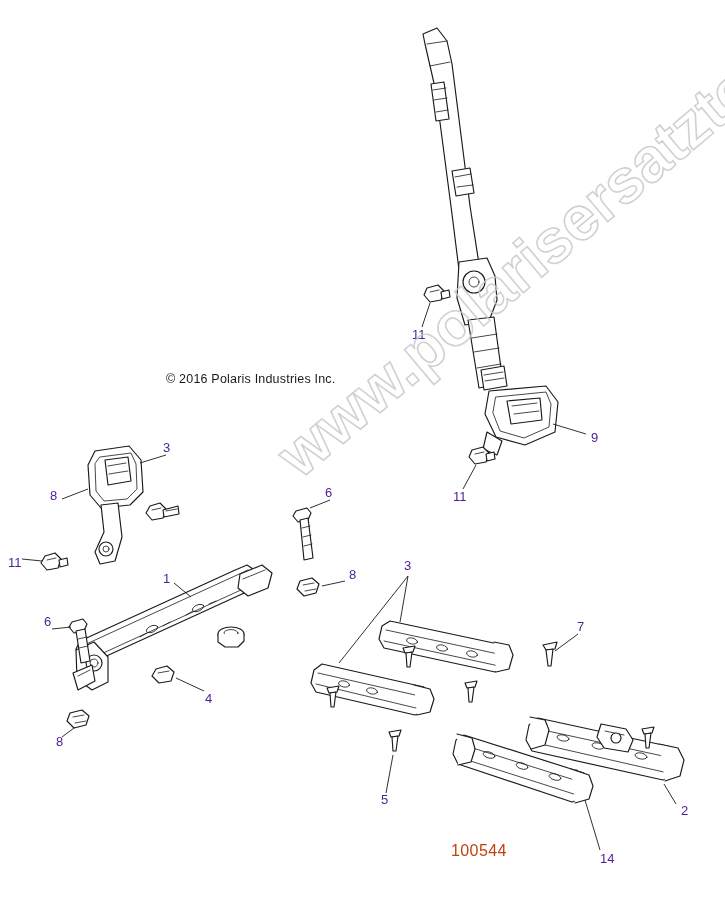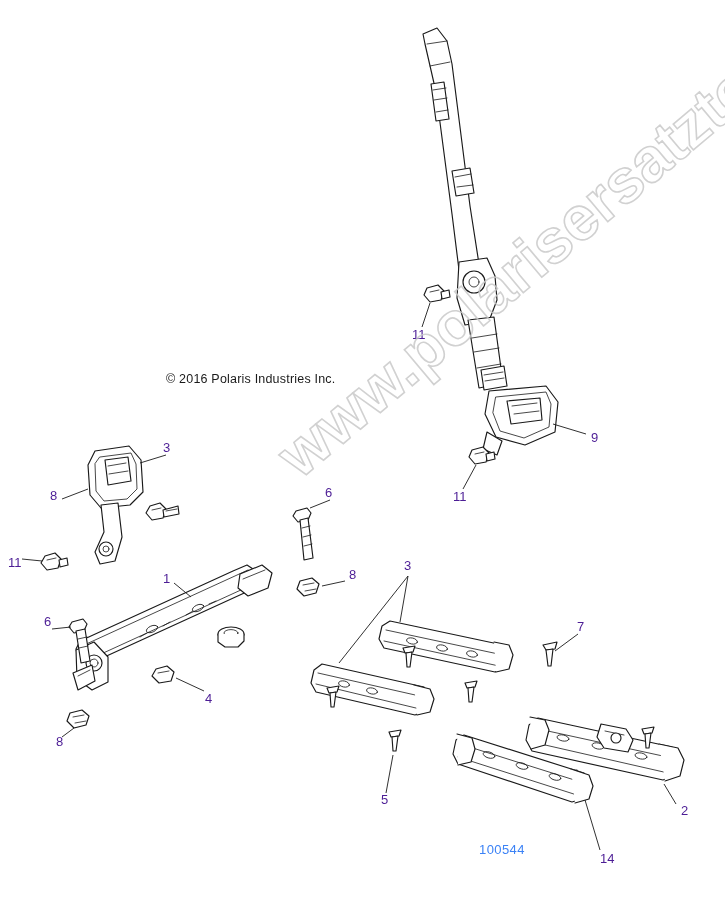--- a/index.html
+++ b/index.html
@@ -28,24 +28,24 @@
     position: absolute;
     left: 166px;
     top: 372px;
     font-size: 12.5px;
     color: #1a1a1a;
     white-space: nowrap;
     letter-spacing: 0.2px;
   }
   .partnum {
     position: absolute;
-    left: 479px;
+    left: 451px;
     top: 842px;
-    font-size: 13px;
-    color: #3b82f6;
+    font-size: 16px;
+    color: #c2410c;
     letter-spacing: 0.4px;
   }
   .callout {
     position: absolute;
     font-size: 13px;
     color: #4c1d95;
     white-space: nowrap;
   }
   .watermark {
     position: absolute;

